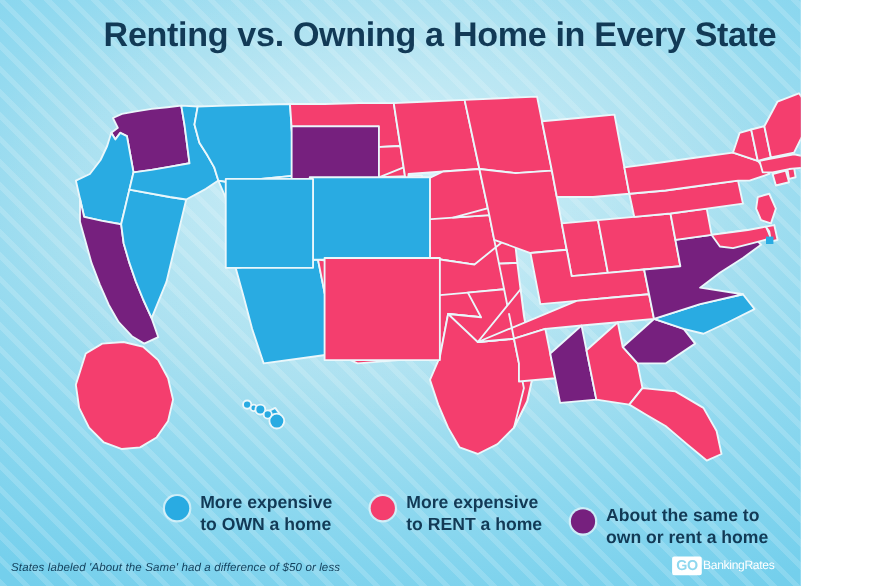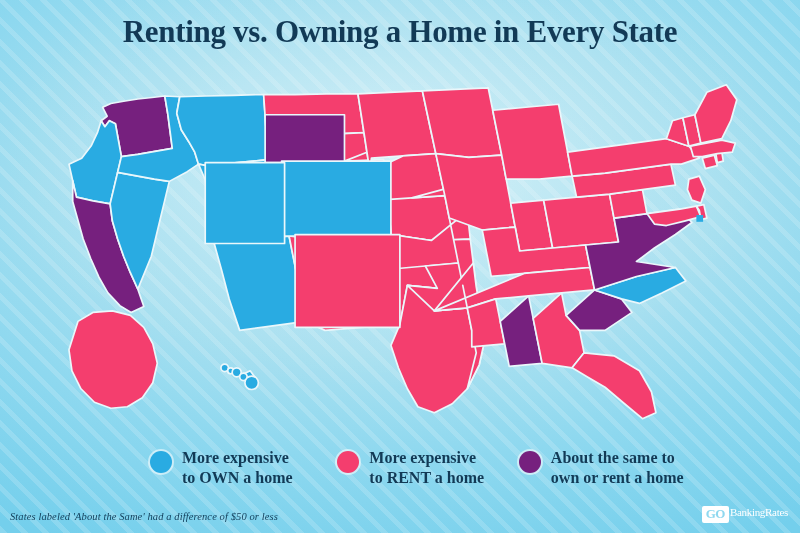--- a/index.html
+++ b/index.html
@@ -2,24 +2,24 @@
 <html><head>
 <meta charset="utf-8">
 <style>
   html, body {
     margin: 0;
     padding: 0;
     background: #ffffff;
   }
   #infographic {
     position: relative;
-    width: 800px;
+    width: 728px;
     height: 533px;
     overflow: hidden;
-    font-family: Liberation Serif, serif;
+    font-family: Liberation Sans, sans-serif;
     background: radial-gradient(ellipse 90% 75% at 50% 35%, #bfe9f4 0%, #a9e0f0 42%, #8ed8ef 68%, #74cfec 100%);
   }
   
   #stripes {
     position: absolute;
     inset: 0;
     background-image: repeating-linear-gradient(
       45deg,
       rgba(255,255,255,0.16) 0px,
       rgba(255,255,255,0.16) 5px,
@@ -76,21 +76,21 @@
     align-items: flex-start;
     gap: 0px;
   }
   .legend-item {
     display: flex;
     align-items: flex-start;
     gap: 10px;
   }
   .legend-item.own  { width: 196px; }
   .legend-item.rent { width: 190px; }
-  .legend-item.same { width: 200px; }
+  .legend-item.same { width: 200px; margin-top: 12px; }
   .swatch {
     width: 22px;
     height: 22px;
     border-radius: 50%;
     flex: 0 0 22px;
     margin-top: 3px;
     box-shadow: 0 0 0 2px rgba(255,255,255,0.55);
   }
   .legend-text {
     font-size: 16px;
@@ -108,23 +108,24 @@
     font-size: 10.5px;
     font-style: italic;
     color: #14425e;
     letter-spacing: 0.1px;
     margin-top: 44px;
   }
 
   
   #logo {
     position: absolute;
-    right: 12px;
+    right: 24px;
     bottom: 10px;
     display: flex;
+    align-items: center;
     gap: 1px;
     padding-left: 36px;
   }
   #logo-go {
     background: #ffffff;
     color: #8fd8ef;
     font-size: 13px;
     font-weight: bold;
     letter-spacing: -0.5px;
     padding: 1px 4px 2px 4px;

